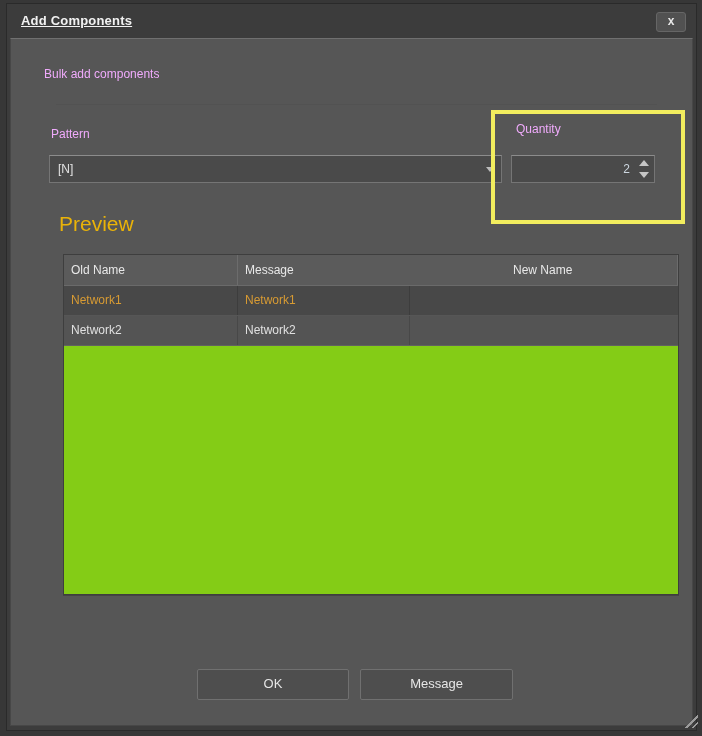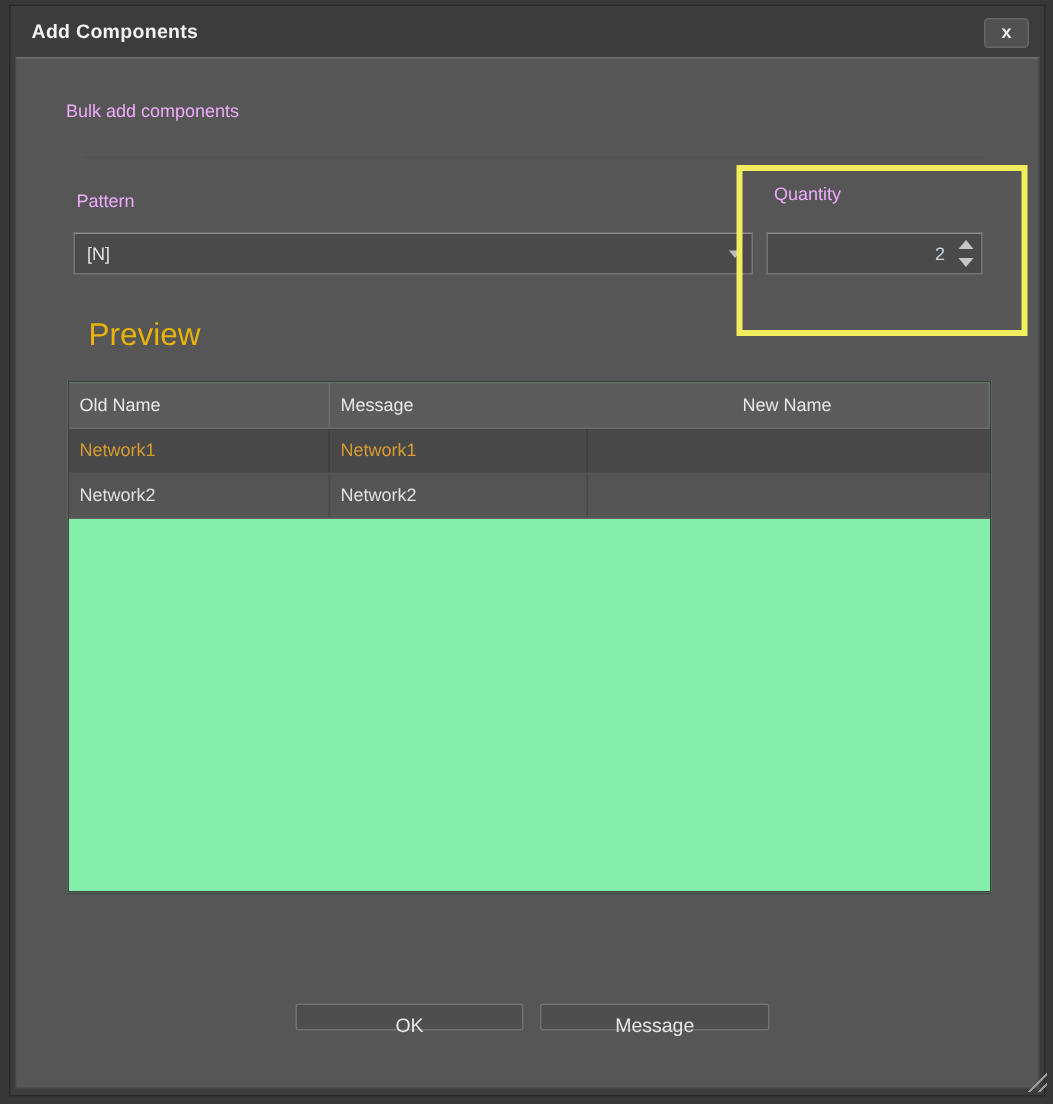--- a/index.html
+++ b/index.html
@@ -9,21 +9,21 @@
     background:#373737;
     font-family:"Liberation Sans", sans-serif;
   }
   .dialog {
     position:absolute; left:6px; top:3px; width:691px; height:728px;
     background:#3c3c3c; border:1px solid #2a2a2a;
   }
   .titlebar { position:absolute; left:0; top:0; right:0; height:34px; }
   .title {
     position:absolute; left:14px; top:9px;
-    font-size:13px; font-weight:bold; color:#f2f2f2; letter-spacing:.2px;
+    font-size:13px; font-weight:bold; color:#f2f2f2; letter-spacing:.2px;text-decoration:underline;
   }
   .close-btn {
     position:absolute; right:10px; top:8px; width:30px; height:20px;
     background:#515151; border:1px solid #666; border-radius:3px;
     color:#e9e9e9; font-weight:bold; font-size:12px;
     text-align:center; line-height:17px; cursor:pointer;
   }
   .body-panel {
     position:absolute; left:3px; top:34px; width:683px; height:688px;
     background:#565656;
@@ -61,37 +61,37 @@
   .spin-down { bottom:2px; border-top:6px solid #c6c6c6; }
   .highlight-box {
     position:absolute; left:480px; top:71px; width:194px; height:114px;
     border:4px solid #f2ed5e; z-index:5; pointer-events:none;
   }
   .preview-heading {
     position:absolute; left:48px; top:173px;
     font-size:21px; color:#eab308;text-align:center;
   }
   .preview-table {
-    position:absolute; left:34px; top:215px; width:616px; height:341px;
-    background:#86efac; border:1px solid #3e3e3e;
+    position:absolute; left:52px; top:215px; width:616px; height:341px;
+    background:#84cc16; border:1px solid #3e3e3e;
     display:flex; flex-direction:column; font-size:12px;
     box-shadow:0 1px 0 rgba(0,0,0,0.2);
   }
   .t-head {
     display:flex; height:31px; flex:none;
     background:#5b5b5b; border-bottom:1px solid #6a6a6a; color:#e8e8e8;
   }
   .th { line-height:30px; padding-left:7px; border-right:1px solid #6c6c6c; cursor:pointer; }
   .t-row { display:flex; height:30px; flex:none; border-bottom:1px solid #616161; cursor:pointer; }
   .td { line-height:29px; padding-left:7px; border-right:1px solid rgba(0,0,0,0.14); }
   .c1 { width:174px; } .c2 { width:172px; } .c3 { flex:1; border-right:none; }
   .row-highlight { background:#484848; color:#d89b33; border-bottom-color:#565656; }
   .row-normal   { background:#545454; color:#e0e0e0; }
   .btn {
-    position:absolute; top:630px; height:18px;
+    position:absolute; top:630px; height:31px;
     background:#4e4e4e; border:1px solid #707070; border-radius:2px;
     color:#e6e6e6; font-size:13px; text-align:center; line-height:28px;
     cursor:pointer;
   }
   .ok-btn { left:186px; width:152px; }
   .cancel-btn { left:349px; width:153px; }
   .resize-grip {
     position:absolute; left:672px; top:674px; width:15px; height:15px;
     background:repeating-linear-gradient(135deg, transparent 0 3px, #9c9c9c 3px 4.5px);
     clip-path:polygon(100% 0, 100% 100%, 0 100%);

